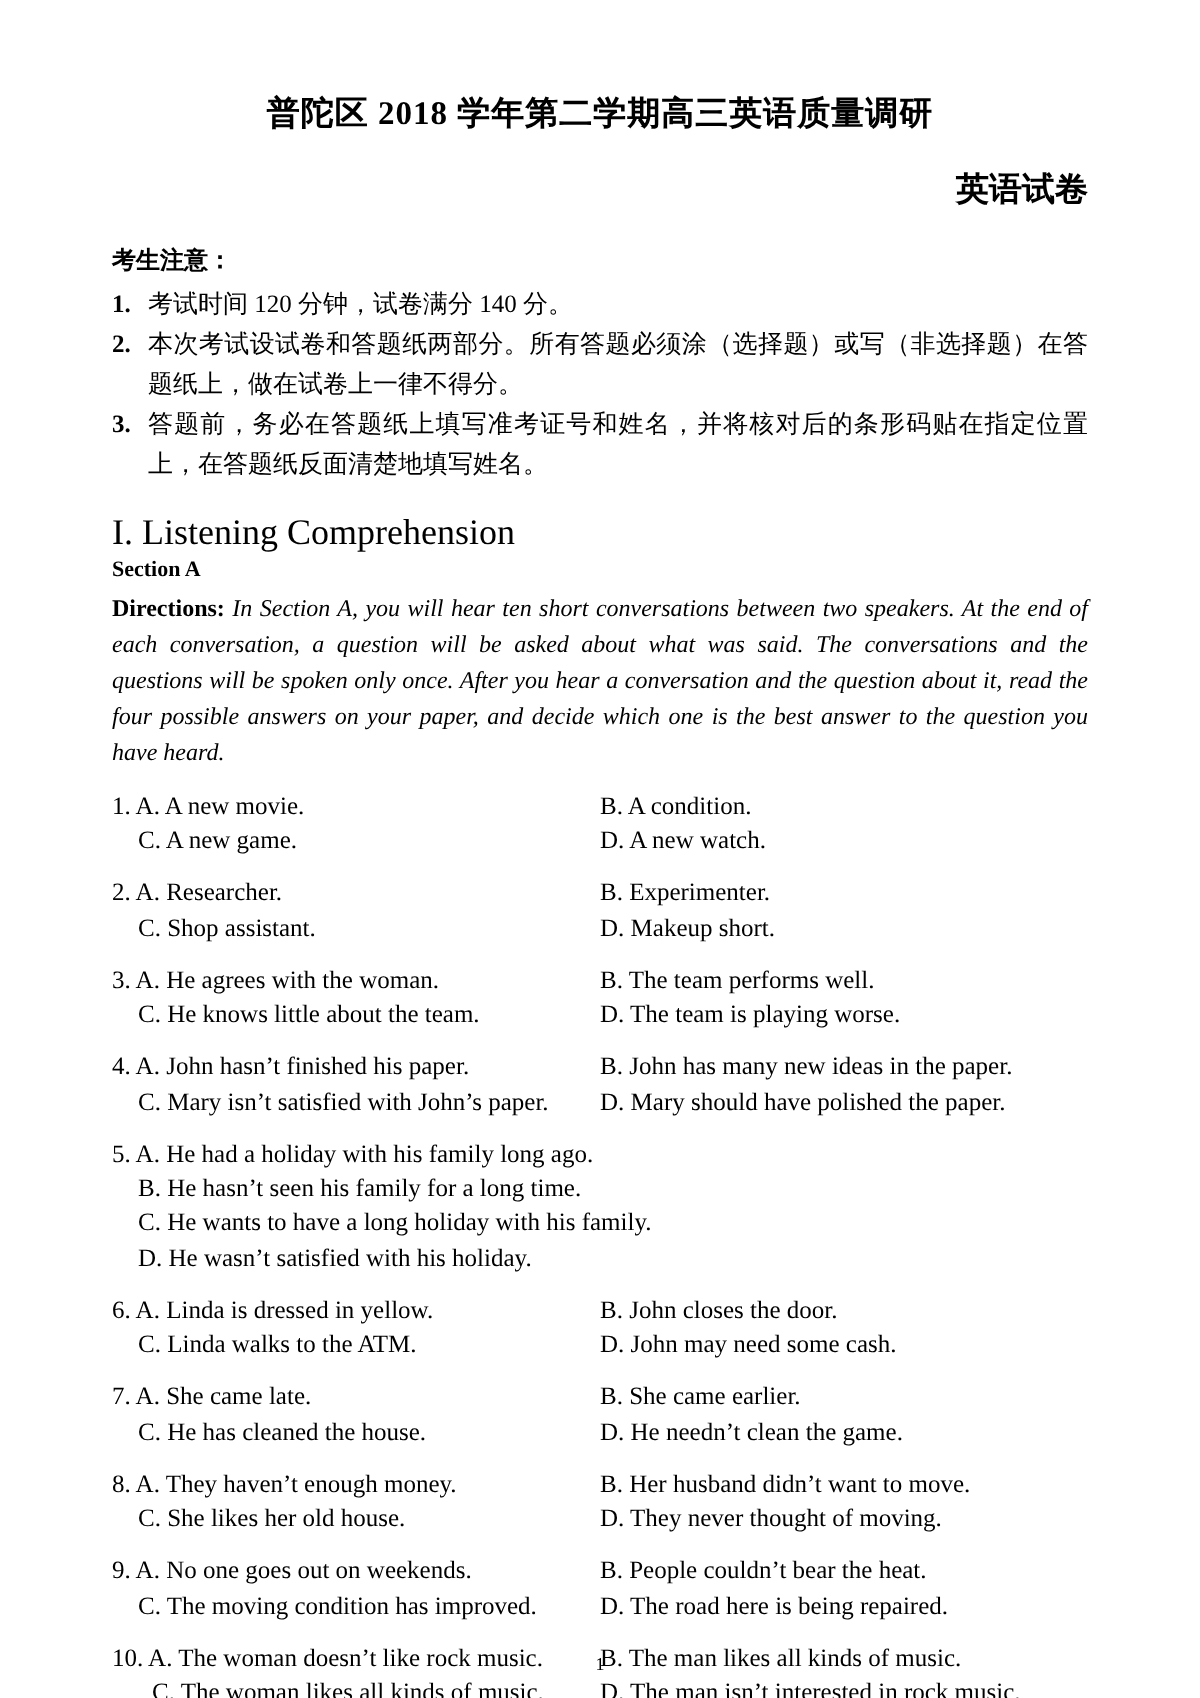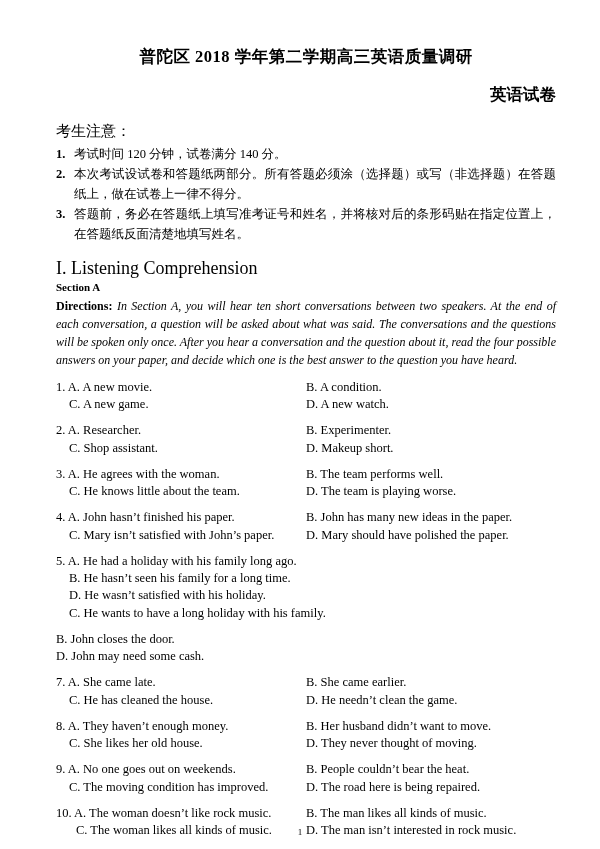--- a/index.html
+++ b/index.html
@@ -12,39 +12,39 @@
     height: 849px;
     font-family: "Liberation Serif", serif;
     color: #000000;
     position: relative;
     overflow: hidden;
   }
   .page {
     width: 600px;
     height: 849px;
     box-sizing: border-box;
-    padding: 46px 44px 10px 56px;
+    padding: 46px 56px 10px 56px;
     position: relative;
   }
   .title {
     text-align: center;
     font-weight: bold;
     font-size: 16.5px;
     letter-spacing: 0.5px;
     margin: 0 0 16px 0;
   }
   .subtitle {
     text-align: right;
     font-weight: bold;
     font-size: 16.5px;
     margin: 0 0 16px 0;
   }
   .notice-head {
-    font-weight: normal;
-    font-size: 15px;
+    font-weight: bold;
+    font-size: 12px;
     margin: 0 0 4px 0;
   }
   .notice-list {
     margin: 0 0 14px 0;
     padding: 0;
     list-style: none;
     font-size: 12.5px;
     line-height: 1.55;
   }
   .notice-list li {
@@ -201,25 +201,29 @@
       </div>
       <div class="col">
         <div class="opt">B. John has many new ideas in the paper.</div>
         <div class="opt">D. Mary should have polished the paper.</div>
       </div>
     </div>
 
     <div class="q q-stack">
       <div class="opt first">5. A. He had a holiday with his family long ago.</div>
       <div class="opt">B. He hasn’t seen his family for a long time.</div>
+      <div class="opt">C. He wants to have a long holiday with his family.</div>
       <div class="opt">D. He wasn’t satisfied with his holiday.</div>
-      <div class="opt">C. He wants to have a long holiday with his family.</div>
-    </div>
-
-    <div class="q q-2col">
+    </div>
+
+    <div class="q q-2col">
+      <div class="col left">
+        <div class="opt">6. A. Linda is dressed in yellow.</div>
+        <div class="opt indent">C. Linda walks to the ATM.</div>
+      </div>
       <div class="col">
         <div class="opt">B. John closes the door.</div>
         <div class="opt">D. John may need some cash.</div>
       </div>
     </div>
 
     <div class="q q-2col">
       <div class="col left">
         <div class="opt">7. A. She came late.</div>
         <div class="opt indent">C. He has cleaned the house.</div>

